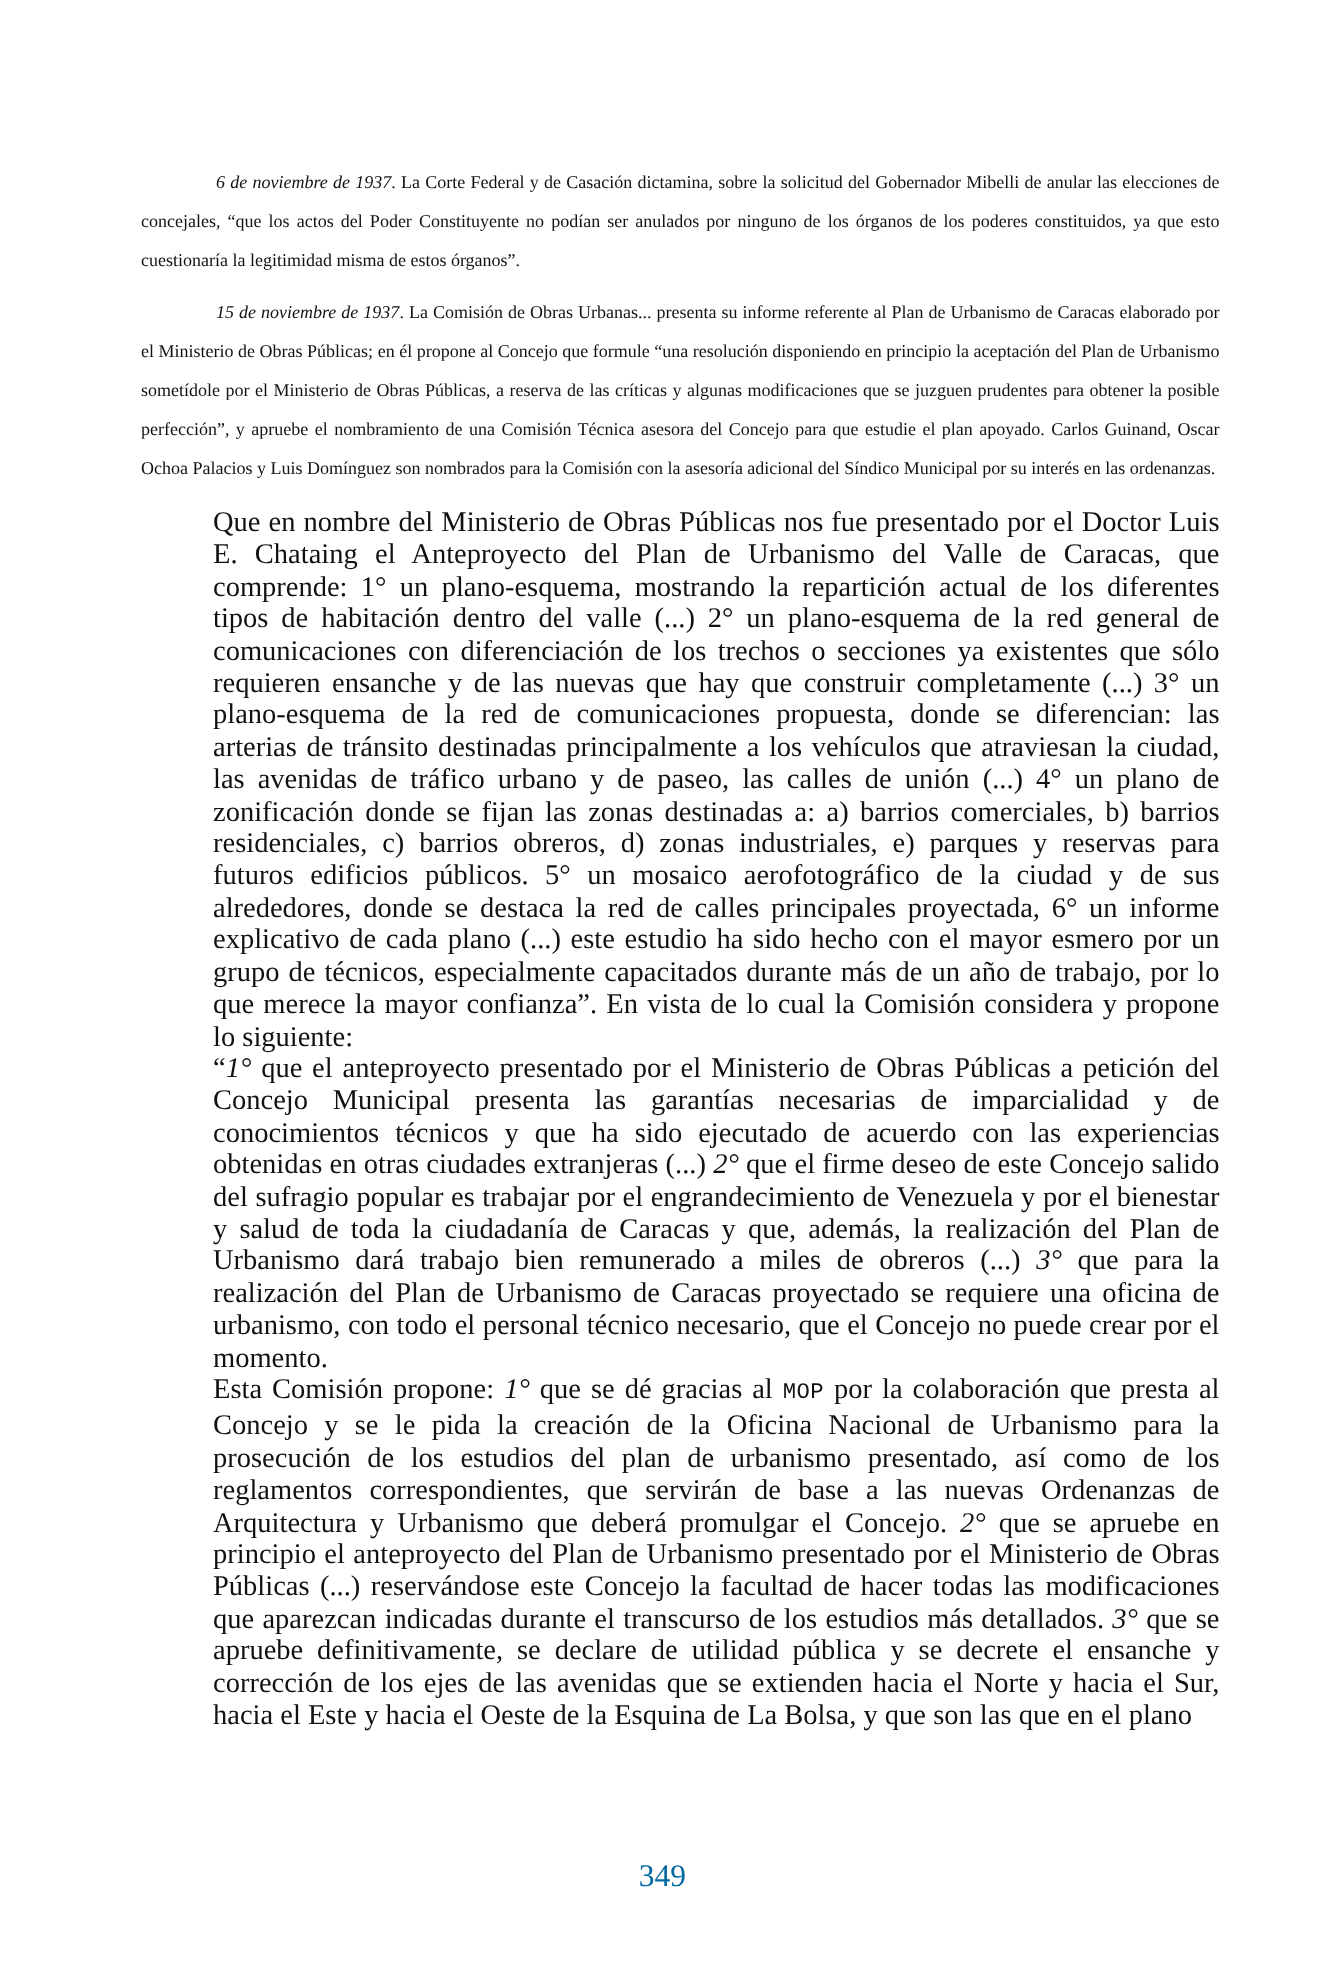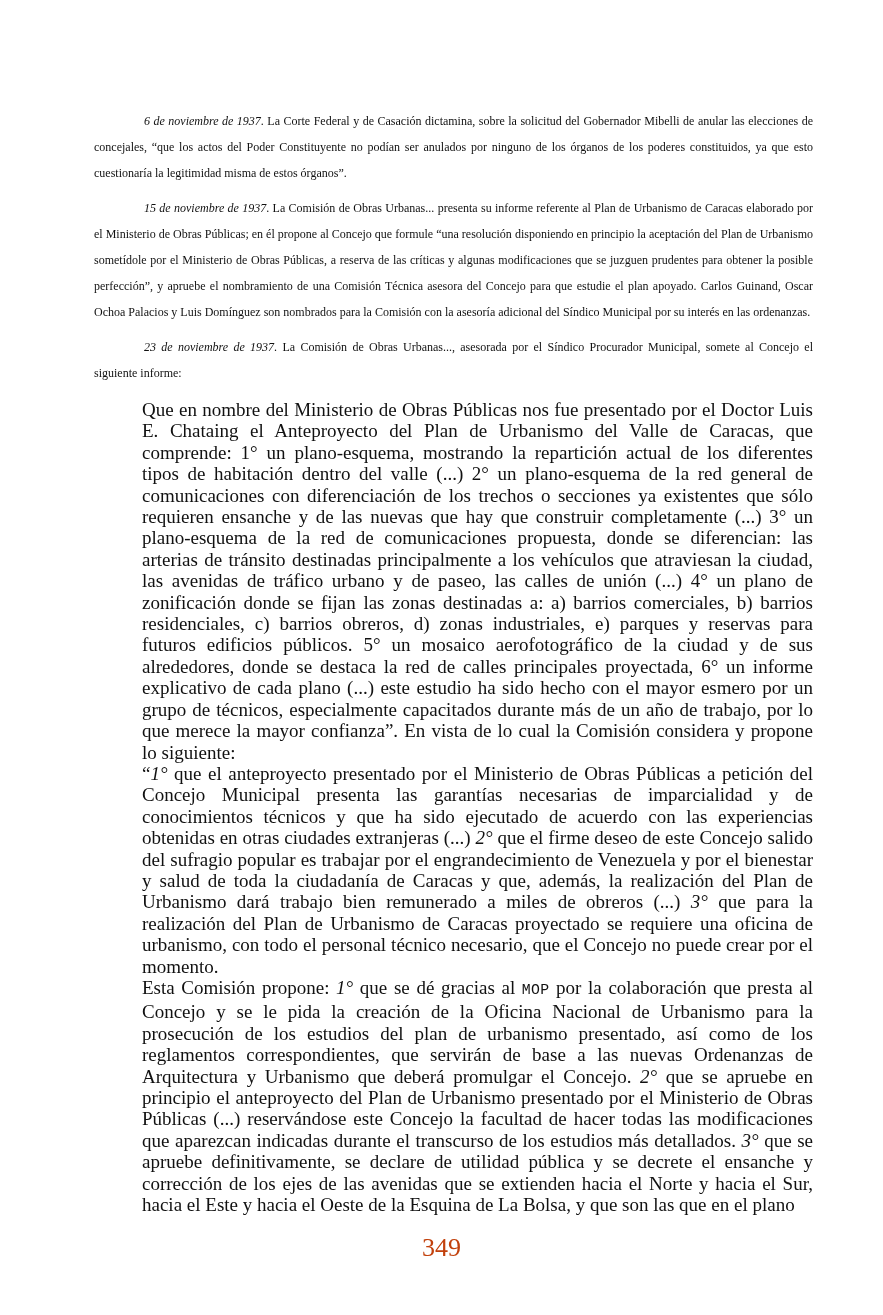--- a/index.html
+++ b/index.html
@@ -44,30 +44,29 @@
     font-size: 0.78em;
     letter-spacing: 0.3px;
     font-family: Liberation Mono, monospace;
   }
   .page-number {
     position: absolute;
     left: 0;
     right: 0;
     bottom: 52px;
     text-align: center;
-    font-size: 26px;
-    color: #c2410c;
+    font-size: 21px;
+    color: #0369a1;
   }
 </style>
 </head>
 <body>
 
 <div class="page">
   <div class="body-text">
       <p class="main-para"><span class="run run-italic">6 de noviembre de 1937</span><span class="run run-normal">. La Corte Federal y de Casación dictamina, sobre la solicitud del Gobernador Mibelli de anular las elecciones de concejales, “que los actos del Poder Constituyente no podían ser anulados por ninguno de los órganos de los poderes constituidos, ya que esto cuestionaría la legitimidad misma de estos órganos”.</span></p>
       <p class="main-para"><span class="run run-italic">15 de noviembre de 1937</span><span class="run run-normal">. La Comisión de Obras Urbanas... presenta su informe referente al Plan de Urbanismo de Caracas elaborado por el Ministerio de Obras Públicas; en él propone al Concejo que formule “una resolución disponiendo en principio la aceptación del Plan de Urbanismo sometídole por el Ministerio de Obras Públicas, a reserva de las críticas y algunas modificaciones que se juzguen prudentes para obtener la posible perfección”, y apruebe el nombramiento de una Comisión Técnica asesora del Concejo para que estudie el plan apoyado. Carlos Guinand, Oscar Ochoa Palacios y Luis Domínguez son nombrados para la Comisión con la asesoría adicional del Síndico Municipal por su interés en las ordenanzas.</span></p>
-      <p class="main-para"><span class="run run-italic">23 de noviembre de 1937</span><span class="run run-normal">. La Comisión de Obras Urbanas..., asesorada por el Síndico Procurador Municipal, somete al Concejo el siguiente informe:</span></p>
       <p class="quote-para"><span class="run run-normal">Que en nombre del Ministerio de Obras Públicas nos fue presentado por el Doctor Luis E. Chataing el Anteproyecto del Plan de Urbanismo del Valle de Caracas, que comprende: 1° un plano-esquema, mostrando la repartición actual de los diferentes tipos de habitación dentro del valle (...) 2° un plano-esquema de la red general de comunicaciones con diferenciación de los trechos o secciones ya existentes que sólo requieren ensanche y de las nuevas que hay que construir completamente (...) 3° un plano-esquema de la red de comunicaciones propuesta, donde se diferencian: las arterias de tránsito destinadas principalmente a los vehículos que atraviesan la ciudad, las avenidas de tráfico urbano y de paseo, las calles de unión (...) 4° un plano de zonificación donde se fijan las zonas destinadas a: a) barrios comerciales, b) barrios residenciales, c) barrios obreros, d) zonas industriales, e) parques y reservas para futuros edificios públicos. 5° un mosaico aerofotográfico de la ciudad y de sus alrededores, donde se destaca la red de calles principales proyectada, 6° un informe explicativo de cada plano (...) este estudio ha sido hecho con el mayor esmero por un grupo de técnicos, especialmente capacitados durante más de un año de trabajo, por lo que merece la mayor confianza”. En vista de lo cual la Comisión considera y propone lo siguiente:</span></p>
       <p class="quote-para"><span class="run run-normal">“</span><span class="run run-italic">1°</span><span class="run run-normal"> que el anteproyecto presentado por el Ministerio de Obras Públicas a petición del Concejo Municipal presenta las garantías necesarias de imparcialidad y de conocimientos técnicos y que ha sido ejecutado de acuerdo con las experiencias obtenidas en otras ciudades extranjeras (...) </span><span class="run run-italic">2°</span><span class="run run-normal"> que el firme deseo de este Concejo salido del sufragio popular es trabajar por el engrandecimiento de Venezuela y por el bienestar y salud de toda la ciudadanía de Caracas y que, además, la realización del Plan de Urbanismo dará trabajo bien remunerado a miles de obreros (...) </span><span class="run run-italic">3°</span><span class="run run-normal"> que para la realización del Plan de Urbanismo de Caracas proyectado se requiere una oficina de urbanismo, con todo el personal técnico necesario, que el Concejo no puede crear por el momento.</span></p>
       <p class="quote-para"><span class="run run-normal">Esta Comisión propone: </span><span class="run run-italic">1°</span><span class="run run-normal"> que se dé gracias al </span><span class="run run-smallcaps">MOP</span><span class="run run-normal"> por la colaboración que presta al Concejo y se le pida la creación de la Oficina Nacional de Urbanismo para la prosecución de los estudios del plan de urbanismo presentado, así como de los reglamentos correspondientes, que servirán de base a las nuevas Ordenanzas de Arquitectura y Urbanismo que deberá promulgar el Concejo. </span><span class="run run-italic">2°</span><span class="run run-normal"> que se apruebe en principio el anteproyecto del Plan de Urbanismo presentado por el Ministerio de Obras Públicas (...) reservándose este Concejo la facultad de hacer todas las modificaciones que aparezcan indicadas durante el transcurso de los estudios más detallados. </span><span class="run run-italic">3°</span><span class="run run-normal"> que se apruebe definitivamente, se declare de utilidad pública y se decrete el ensanche y corrección de los ejes de las avenidas que se extienden hacia el Norte y hacia el Sur, hacia el Este y hacia el Oeste de la Esquina de La Bolsa, y que son las que en el plano</span></p>
     </div>
   <div class="page-number">349</div>
 </div>
 
 </body></html>

